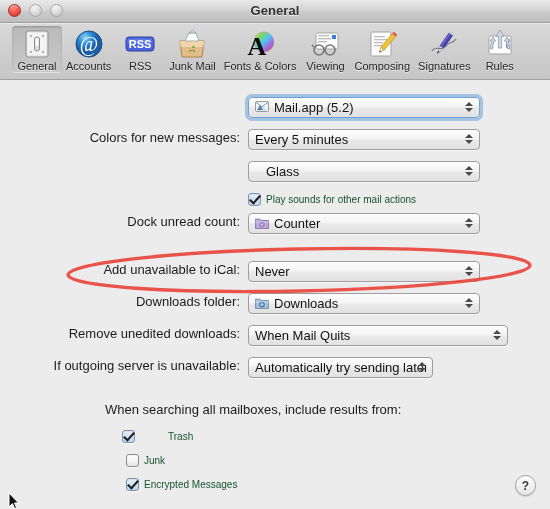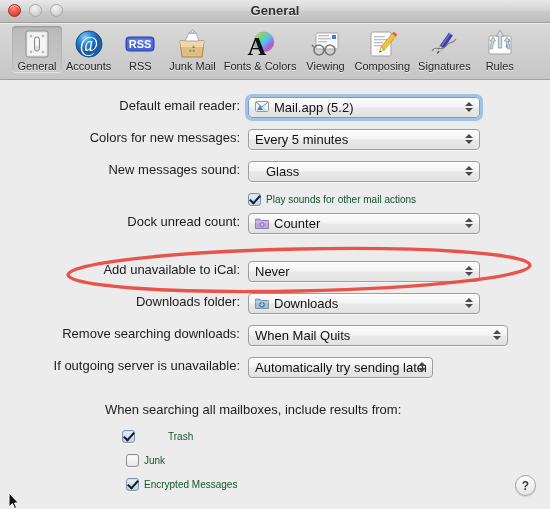--- a/index.html
+++ b/index.html
@@ -402,23 +402,20 @@
         </svg>
       </div>
       <div class="tb-lbl">Rules</div>
     </div>
 
   </div>
 
   <div id="content">
 
     <div class="row" style="left:0; top:16px; width:550px;">
-      <div class="label-col">
-        <span class="row-label">Default email reader:</span>
-      </div>
       <div class="popup focused" style="width:232px;justify-content:space-between;">
         <span class="popup-ico">
           <svg width="14" height="14" viewBox="0 0 14 14">
             <rect x="0.5" y="1.5" width="13" height="10" rx="1" fill="#f4f4f4" stroke="#9a9a9a"></rect>
             <path d="M1 2.2 L7 7 L13 2.2" fill="none" stroke="#6f8fb5" stroke-width="1"></path>
             <path d="M1.2 11 L5.5 6.6 L7 7.8 L8.5 6.6 L12.8 11 Z" fill="#cfe0f0"></path>
             <path d="M2 10 L5 5 L8 10 Z" fill="#2f5a8e" opacity=".75"></path>
           </svg>
         </span>
         <span class="popup-text">Mail.app (5.2)</span>
@@ -436,23 +433,20 @@
       <div class="popup" style="width:232px;">
         <span class="popup-text">Every 5 minutes</span>
         <span class="arrows">
             <i class="up"></i>
             <i class="dn"></i>
           </span>
       </div>
     </div>
 
     <div class="row" style="left:0; top:80px; width:550px;">
-      <div class="label-col">
-        <span class="row-label">New messages sound:</span>
-      </div>
       <div class="popup" style="width:232px;padding-left:17px;">
         <span class="popup-text">Glass</span>
         <span class="arrows">
             <i class="up"></i>
             <i class="dn"></i>
           </span>
       </div>
     </div>
 
     <div class="cbrow" style="left:248px; top:110px;">
@@ -510,21 +504,21 @@
         <span class="popup-text">Downloads</span>
         <span class="arrows">
             <i class="up"></i>
             <i class="dn"></i>
           </span>
       </div>
     </div>
 
     <div class="row" style="left:0; top:244px; width:550px;">
       <div class="label-col">
-        <span class="row-label">Remove searching downloads:</span>
+        <span class="row-label">Remove unedited downloads:</span>
       </div>
       <div class="popup" style="width:260px;">
         <span class="popup-text">When Mail Quits</span>
         <span class="arrows">
             <i class="up"></i>
             <i class="dn"></i>
           </span>
       </div>
     </div>
 

